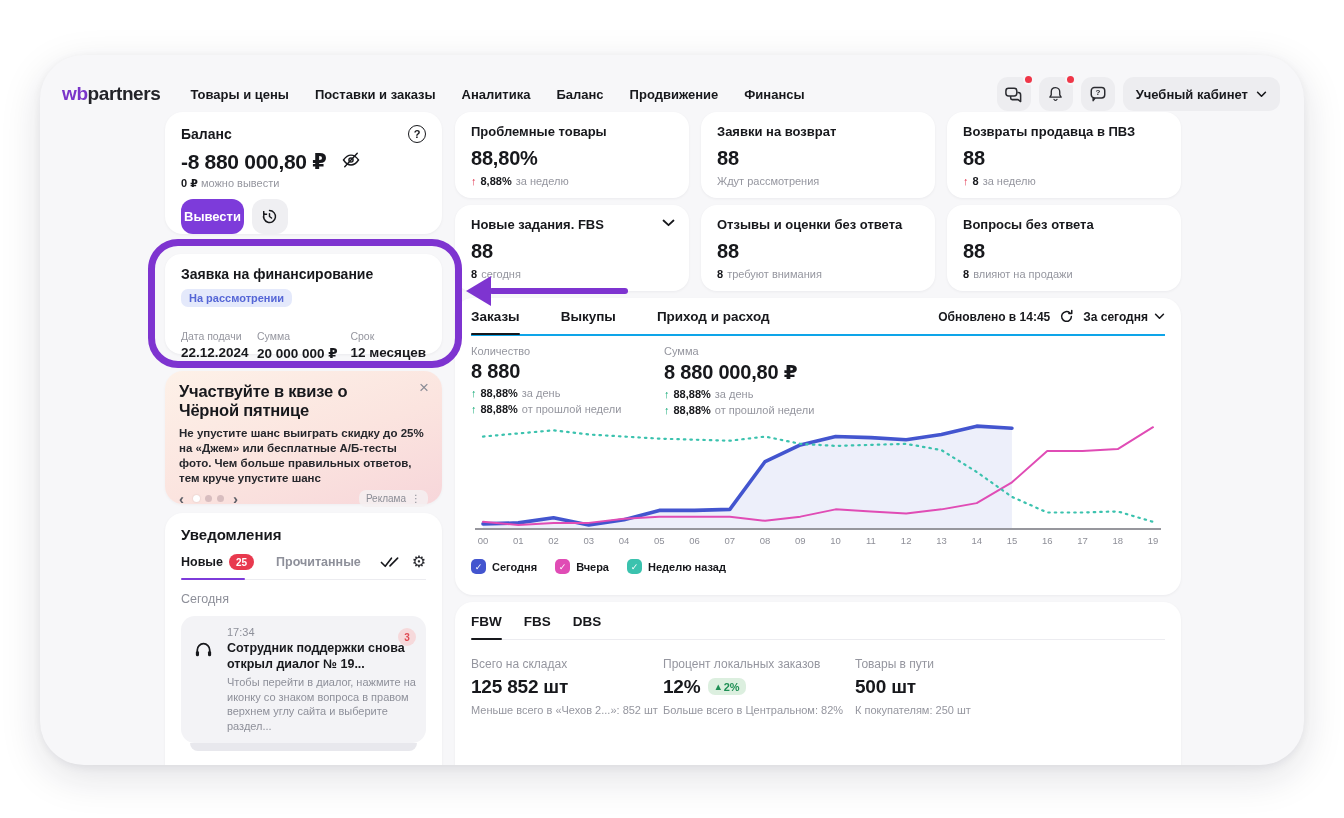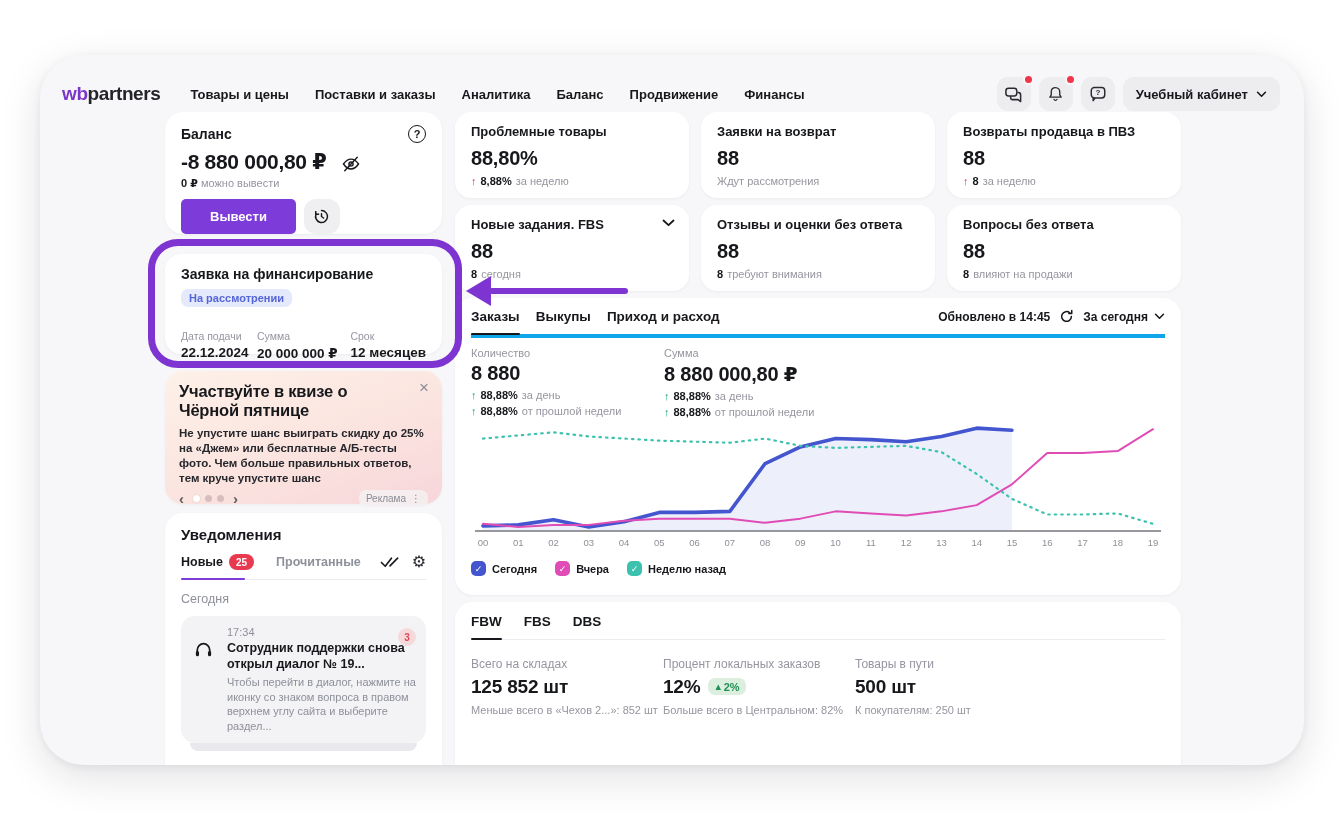--- a/index.html
+++ b/index.html
@@ -16,25 +16,25 @@
   .icon-btn{width:34px;height:34px;border-radius:11px;background:#ededf0;display:flex;align-items:center;justify-content:center;position:relative;cursor:pointer}
   .icon-btn .dot{position:absolute;top:-3px;right:-3px;width:11px;height:11px;border-radius:50%;background:#ef3648;border:2px solid #f7f7f9}
   .account{height:34px;border-radius:11px;background:#ededf0;display:flex;align-items:center;gap:8px;padding:0 13px;font-size:13px;font-weight:700;cursor:pointer}
   
   .card{position:absolute;background:#fff;border-radius:18px;box-shadow:0 1px 3px rgba(26,26,46,.05)}
   
   .balance{left:125px;top:57px;width:277px;height:122px;padding:13px 16px}
   .bal-head{display:flex;justify-content:space-between;align-items:center}
   .bal-title{font-size:14px;font-weight:700}
   .qcircle{width:18px;height:18px;border:1.7px solid #17181c;border-radius:50%;font-size:11px;font-weight:700;display:flex;align-items:center;justify-content:center;cursor:pointer}
-  .bal-value{font-size:21px;font-weight:800;margin-top:7px;display:flex;align-items:flex-end;gap:14px;letter-spacing:-.3px}
+  .bal-value{font-size:21px;font-weight:800;margin-top:7px;display:flex;align-items:flex-start;gap:14px;letter-spacing:-.3px}
   .bal-sub{font-size:11px;color:#95969f;margin-top:3px}
   .bal-sub b{color:#17181c}
   .bal-actions{margin-top:9px;display:flex;gap:8px}
-  .btn-purple{background:#7d3bda;color:#fff;font-size:13px;font-weight:700;border:none;border-radius:5px;padding:0 29px;height:35px;cursor:pointer;font-family:inherit}
+  .btn-purple{background:#7d3bda;color:#fff;font-size:13px;font-weight:700;border:none;border-radius:12px;padding:0 3px;height:35px;cursor:pointer;font-family:inherit}
   .btn-gray{width:36px;height:35px;border-radius:12px;background:#efeff2;border:none;display:flex;align-items:center;justify-content:center;cursor:pointer}
   
   .financing{left:125px;top:199px;width:277px;height:100px;padding:12px 16px;border-radius:16px}
   .fin-title{font-size:14px;font-weight:700}
   .fin-badge{display:inline-block;margin-top:7px;background:#e4e9fb;color:#5566d6;font-size:11px;font-weight:700;padding:3px 8px;border-radius:7px}
   .fin-fields{display:flex;margin-top:23px}
   .fin-f{display:flex;flex-direction:column}
   .fin-f1{width:96px}.fin-f2{width:118px}.fin-f3{flex:1}
   .fin-label{font-size:10.5px;color:#95969f}
   .fin-value{font-size:13.5px;font-weight:800;margin-top:3px;white-space:nowrap}
@@ -73,21 +73,21 @@
   .stats-grid{position:absolute;left:415px;top:57px;width:726px;display:grid;grid-template-columns:repeat(3,1fr);grid-template-rows:86px 86px;gap:7px 12px}
   .stat-card{background:#fff;border-radius:16px;padding:12px 16px;box-shadow:0 1px 3px rgba(26,26,46,.05);position:relative;cursor:default}
   .stat-title{font-size:13px;font-weight:700}
   .stat-value{font-size:20px;font-weight:800;margin-top:8px;letter-spacing:-.2px}
   .stat-sub{font-size:11px;color:#95969f;margin-top:5px;display:flex;gap:4px;align-items:baseline}
   .stat-sub .arr{color:#e0314b;font-weight:700}
   .stat-sub .strong{color:#17181c;font-weight:700}
   .chev{position:absolute;right:14px;top:14px;cursor:pointer}
   
   .chart-panel{left:415px;top:243px;width:726px;height:297px;padding:11px 16px 10px}
-  .cp-tabs{display:flex;align-items:flex-end;gap:16px;border-bottom:4px solid #0ea5e9;padding-bottom:10px}
+  .cp-tabs{display:flex;align-items:flex-end;gap:41px;border-bottom:2px solid #0ea5e9;padding-bottom:10px}
   .cp-tab{font-size:13.5px;font-weight:700;color:#17181c;cursor:pointer;position:relative}
   .cp-tab.active::after{content:"";position:absolute;left:0;right:0;bottom:-11px;height:2.5px;background:#17181c;border-radius:2px}
   .cp-right{margin-left:auto;display:flex;align-items:center;gap:9px}
   .cp-updated{font-size:12px;font-weight:600}
   .cp-period{font-size:12px;font-weight:700;display:flex;gap:6px;align-items:center;cursor:pointer}
   .cp-metrics{display:flex;margin-top:9px}
   .m-block{width:193px}
   .m-label{font-size:11px;color:#95969f}
   .m-value{font-size:20px;font-weight:800;margin-top:3px;letter-spacing:-.2px;white-space:nowrap}
   .m-delta{display:flex;gap:4px;align-items:baseline;margin-top:4px;font-size:11px}

